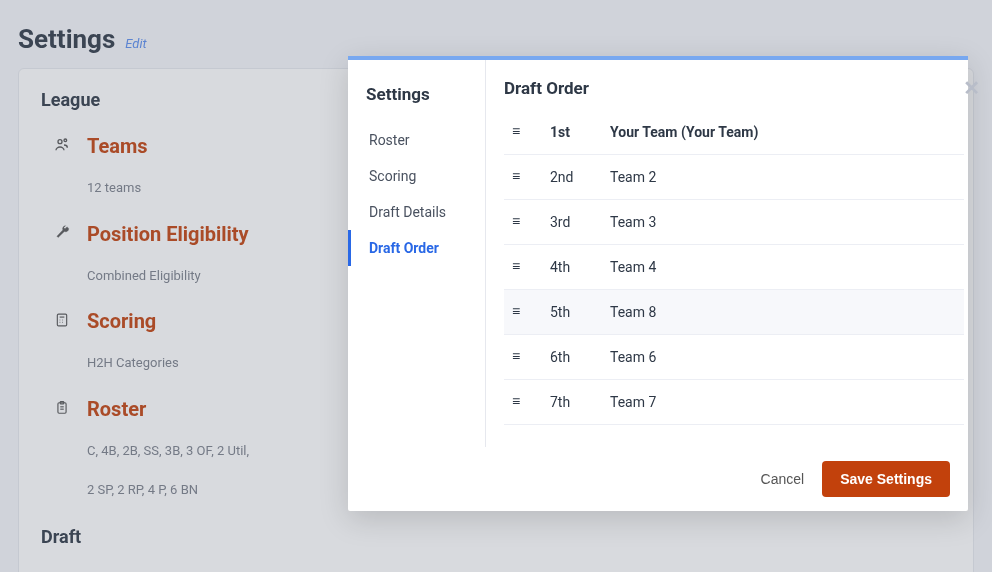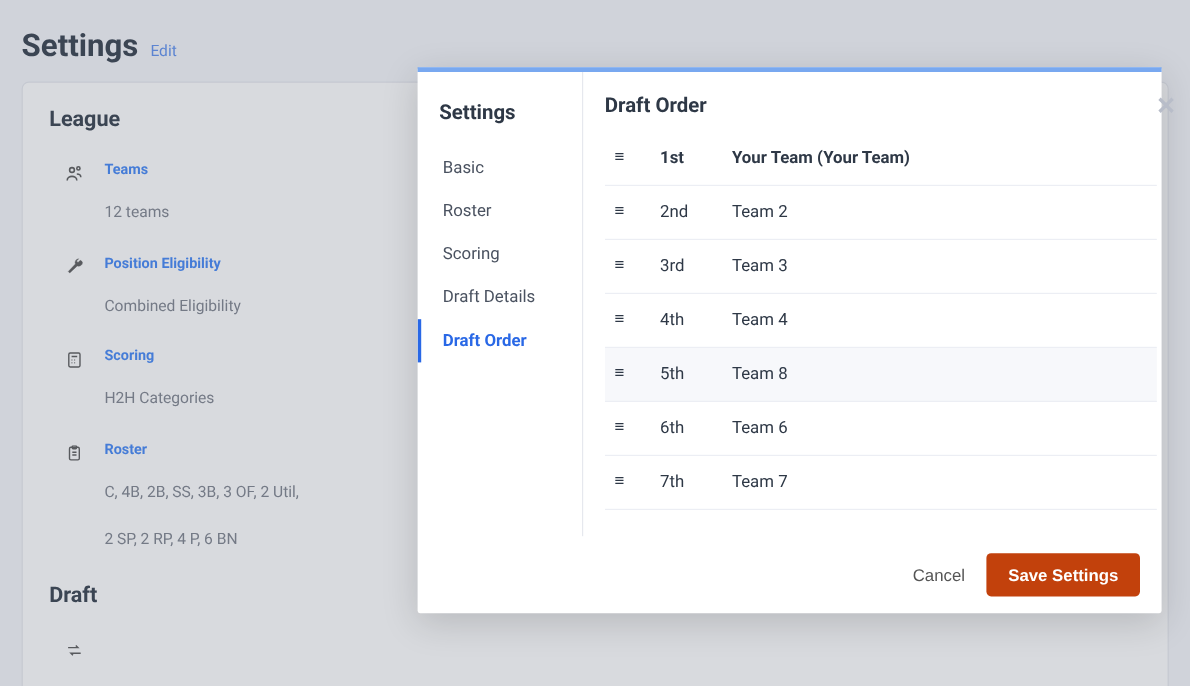--- a/index.html
+++ b/index.html
@@ -24,20 +24,21 @@
     }
     .page-title {
       font-size: 26px;
       font-weight: 700;
       color: #2e3846;
     }
     .edit-link {
       font-size: 13px;
       color: #5a8dee;
       cursor: pointer;
+      font-style: italic;
     }
     .card {
       background: #fff;
       border: 1px solid #e6e8ee;
       border-radius: 6px;
       margin: 0 18px;
       padding: 20px 22px;
     }
     .section-title {
       font-size: 18px;
@@ -56,23 +57,23 @@
       height: 18px;
       color: #555;
       flex-shrink: 0;
       margin-top: 2px;
       font-size: 14px;
       display: flex;
       align-items: center;
       justify-content: center;
     }
     .setting-label {
-      font-size: 12px;
-      font-weight: 700;
-      color: #3b82f6;
+      font-size: 20px;
+      font-weight: 700;
+      color: #c2410c;
     }
     .setting-value {
       font-size: 13px;
       color: #7a7f8a;
       line-height: 1.5;
       margin-top: 20px;
     }
     
     .overlay {
       position: absolute;
@@ -311,21 +312,20 @@
 
 </div>
 
 <div class="overlay"></div>
 
 <div class="modal">
   <div class="modal-topbar"></div>
   <div class="modal-body">
     <div class="modal-sidebar">
       <div class="modal-sidebar-title">Settings</div>
-      <div class="modal-nav-item">Basic</div>
       <div class="modal-nav-item">Roster</div>
       <div class="modal-nav-item">Scoring</div>
       <div class="modal-nav-item">Draft Details</div>
       <div class="modal-nav-item active">Draft Order</div>
     </div>
     <div class="modal-main">
       <div class="modal-main-title">Draft Order</div>
       <div class="order-scroll">
         <div class="order-row">
           <div class="drag-handle">≡</div>

